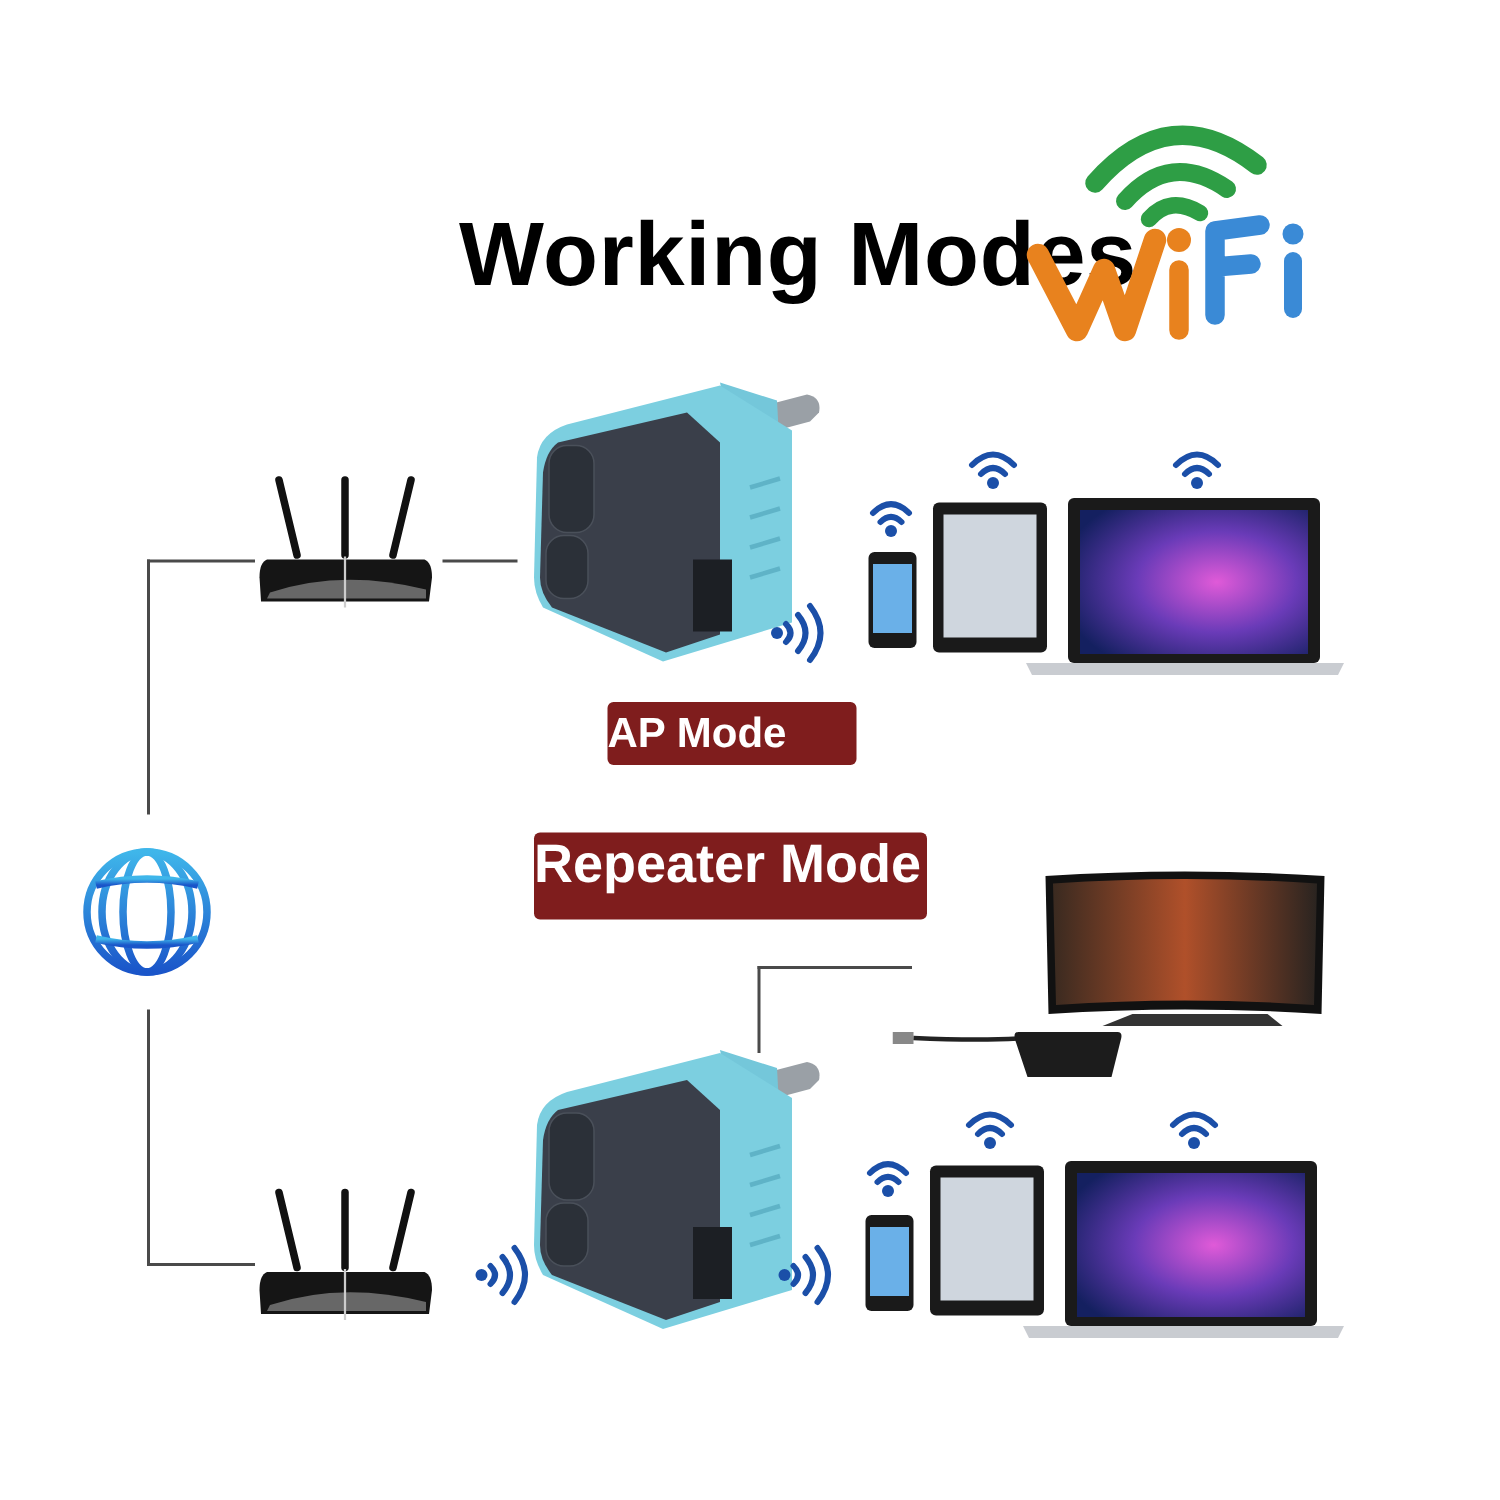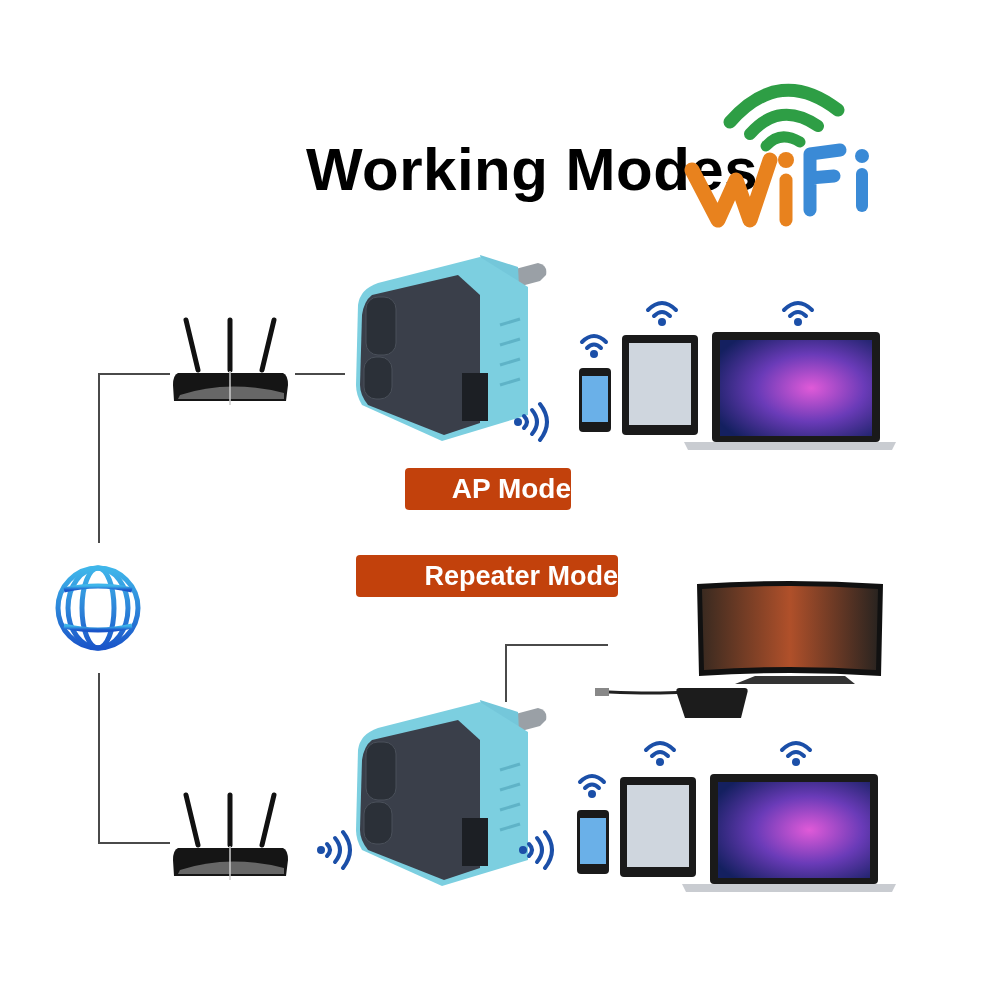--- a/index.html
+++ b/index.html
@@ -1,21 +1,21 @@
 <!DOCTYPE html>
 <html><head>
 <meta charset="utf-8">
 <style>
   html,body{margin:0;padding:0;background:#ffffff;}
   body{width:1000px;height:1000px;position:relative;overflow:hidden;font-family:"Liberation Sans",sans-serif;}
   .abs{position:absolute;}
   .title{left:306px;top:142px;font-size:60px;font-weight:bold;color:#000;letter-spacing:0.5px;line-height:56px;}
-  .label-box{background:#c2410c;color:#fff;font-weight:bold;border-radius:4px;text-align:right;}
+  .label-box{background:#7f1d1d;color:#fff;font-weight:bold;border-radius:4px;text-align:left;}
   .ap-label{left:405px;top:468px;width:166px;height:42px;font-size:28px;line-height:42px;}
-  .rep-label{left:356px;top:555px;width:262px;height:42px;font-size:27px;line-height:42px;}
+  .rep-label{left:356px;top:555px;width:262px;height:58px;font-size:36px;line-height:42px;}
   .line{background:#4a4a4a;}
 </style>
 </head>
 <body>
 
 <div class="abs title">Working Modes</div>
 
 <div class="abs" style="left:680px;top:70px;width:200px;height:160px;">
   <svg width="200" height="160" viewBox="0 0 200 160">
     <path d="M50 52 Q100 -5 158 40" stroke="#2e9e45" stroke-width="13" fill="none" stroke-linecap="round"></path>

